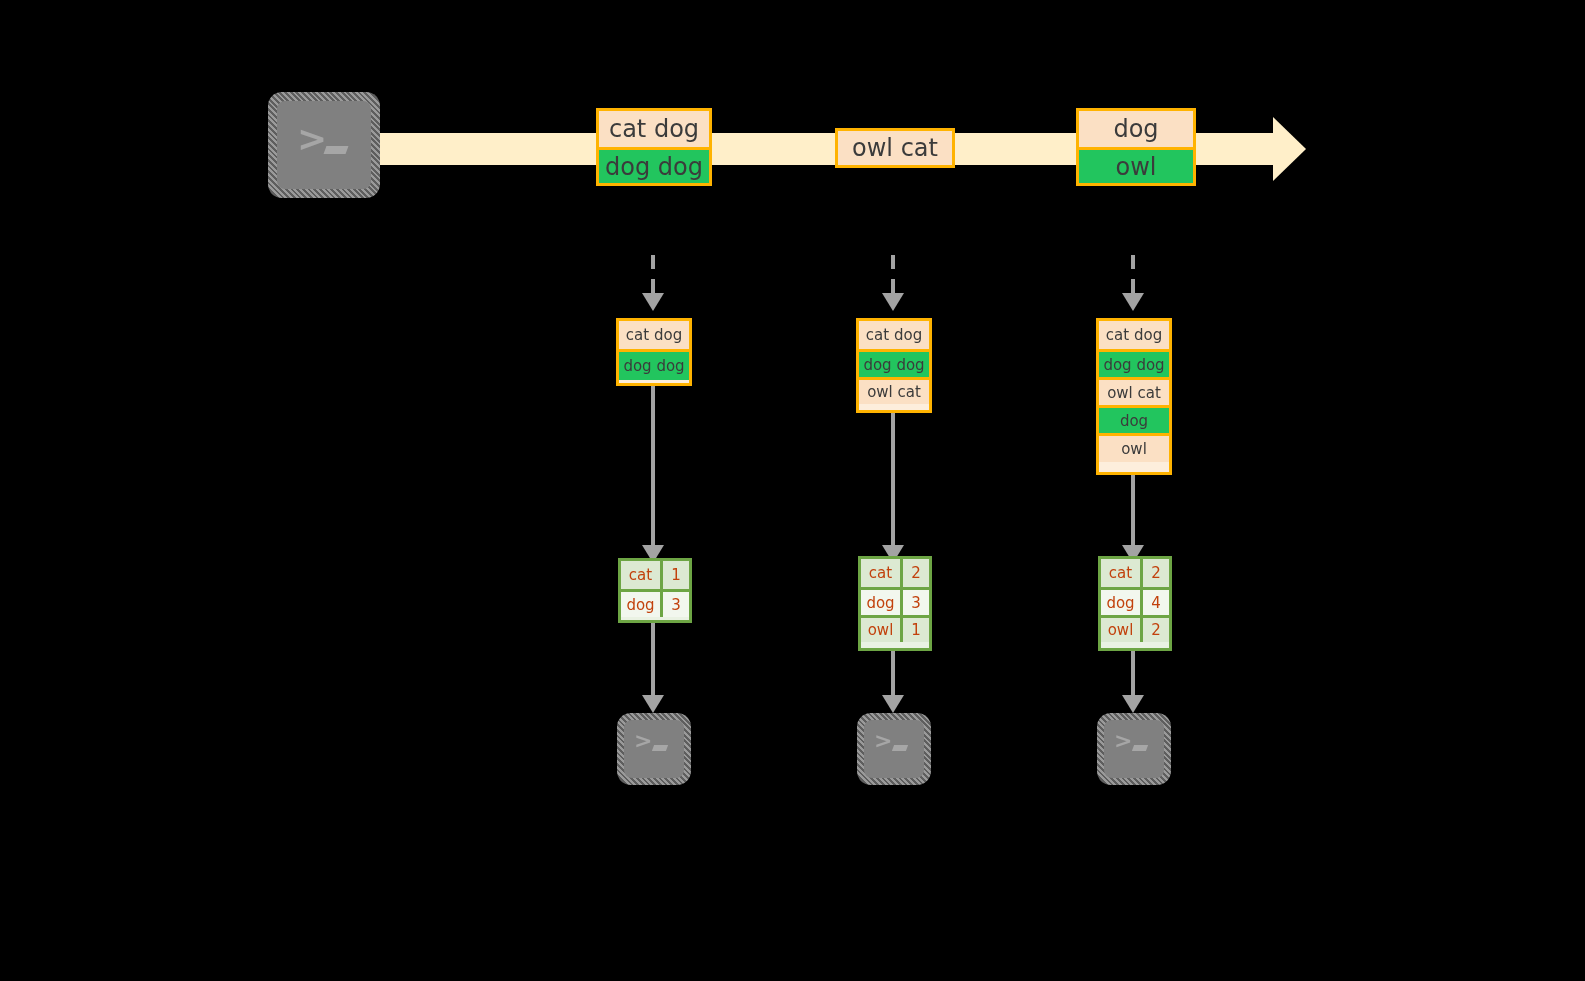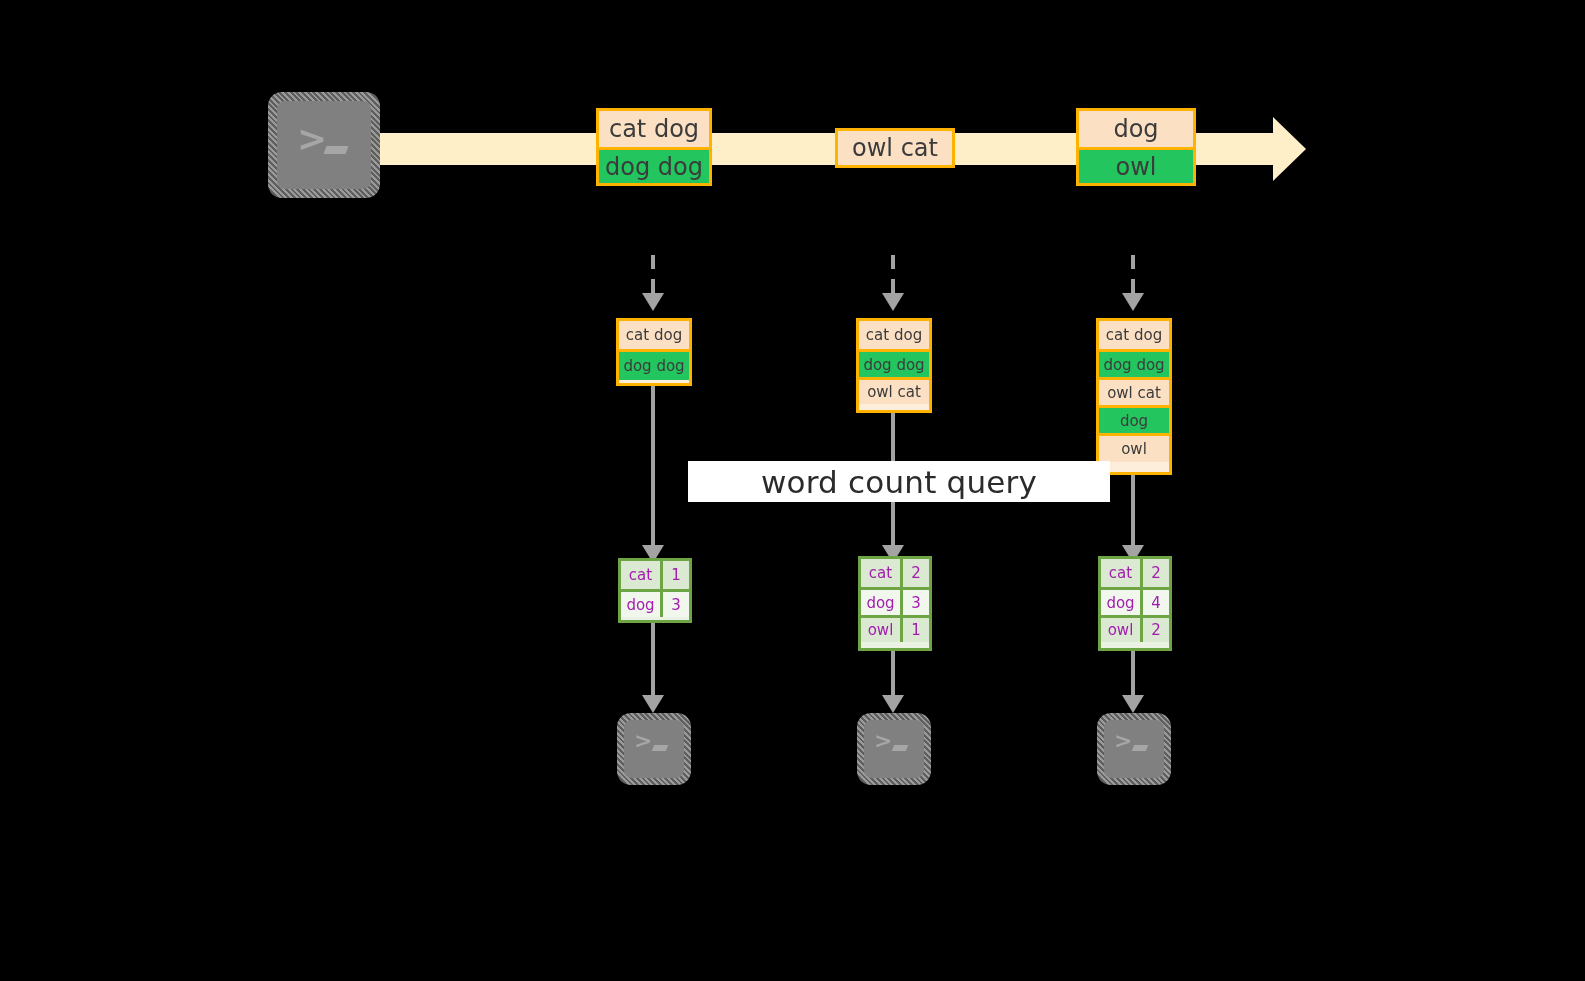--- a/index.html
+++ b/index.html
@@ -81,21 +81,21 @@
   .res-row {
     display: flex;
     box-sizing: border-box;
   }
   .res-row + .res-row { border-top: 3px solid #6DA544; }
   .res-cell {
     box-sizing: border-box;
     display: flex;
     align-items: center;
     justify-content: center;
-    color: #a21caf;
+    color: #c2410c;
     white-space: nowrap;
   }
   .res-cell.key { border-right: 3px solid #6DA544; }
   .res-row.dark .res-cell { background: #DCE9D2; }
   .res-row.lite .res-cell { background: #F2F7EE; }
 
   
   .arr-line {
     position: absolute;
     background: #A3A3A3;
@@ -186,23 +186,20 @@
 
   <div class="arr-line" style="left:651px; top:386px; height:162px;"></div>
   <div class="arr-head" style="left:642px; top:545px;"></div>
 
   <div class="arr-line" style="left:891px; top:413px; height:135px;"></div>
   <div class="arr-head" style="left:882px; top:545px;"></div>
 
   <div class="arr-line" style="left:1131px; top:475px; height:73px;"></div>
   <div class="arr-head" style="left:1122px; top:545px;"></div>
 
-  <div class="query-band" style="left:688px; top:461px; width:422px; height:41px;">
-    <span>word count query</span>
-  </div>
 
   <div class="res" style="left:618px; top:558px; width:74px; height:65px; font-size:15px;">
     <div class="res-row dark" style="height:28px;">
       <div class="res-cell key" style="width:42px;">cat</div>
       <div class="res-cell val" style="width:26px;">1</div>
     </div>
     <div class="res-row lite" style="height:28px;">
       <div class="res-cell key" style="width:42px;">dog</div>
       <div class="res-cell val" style="width:26px;">3</div>
     </div>

